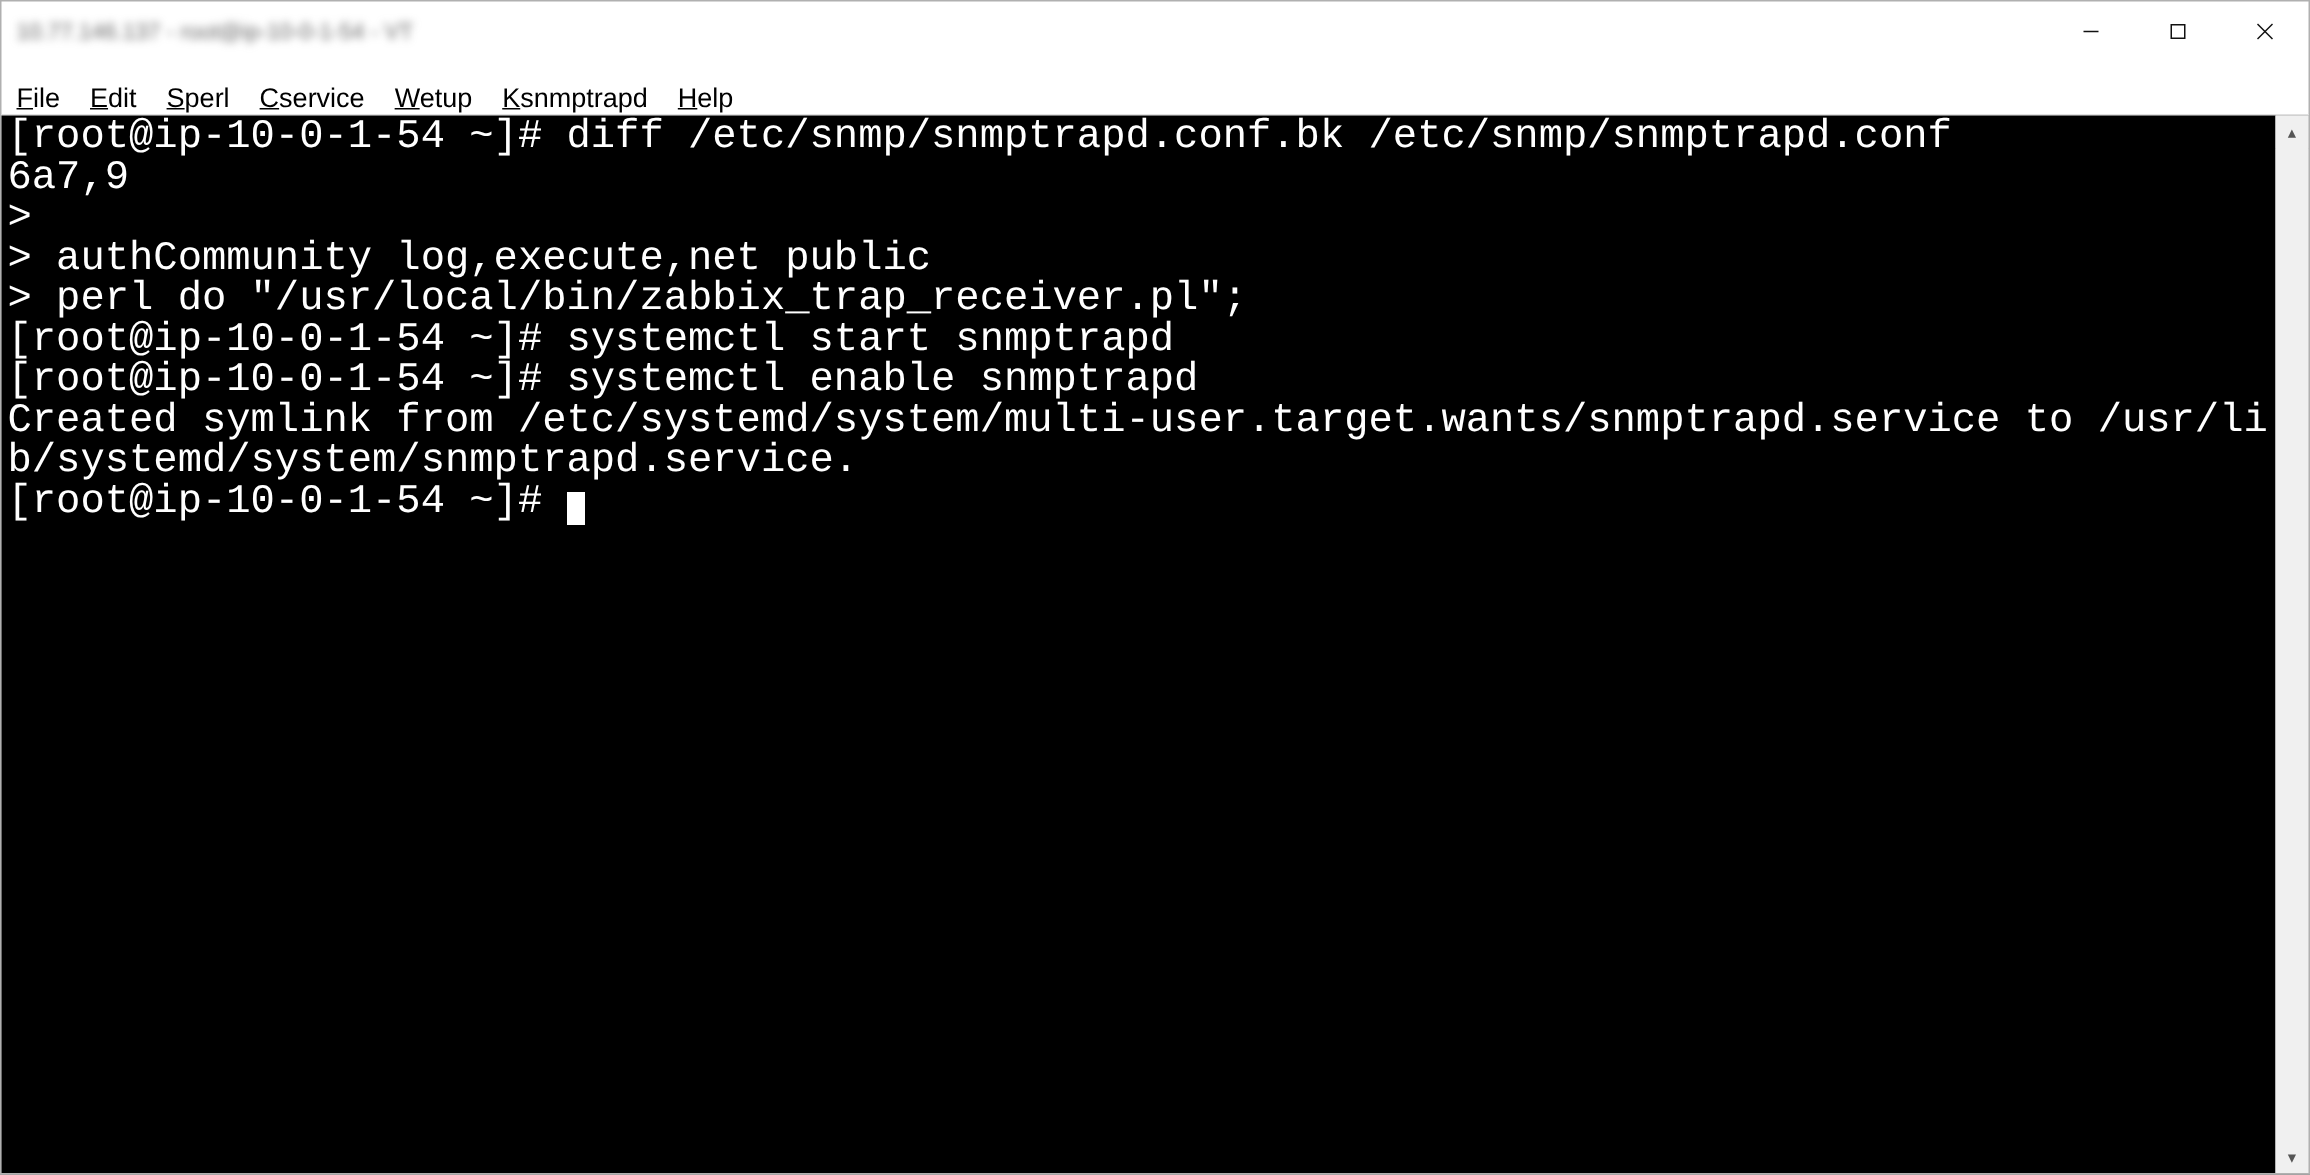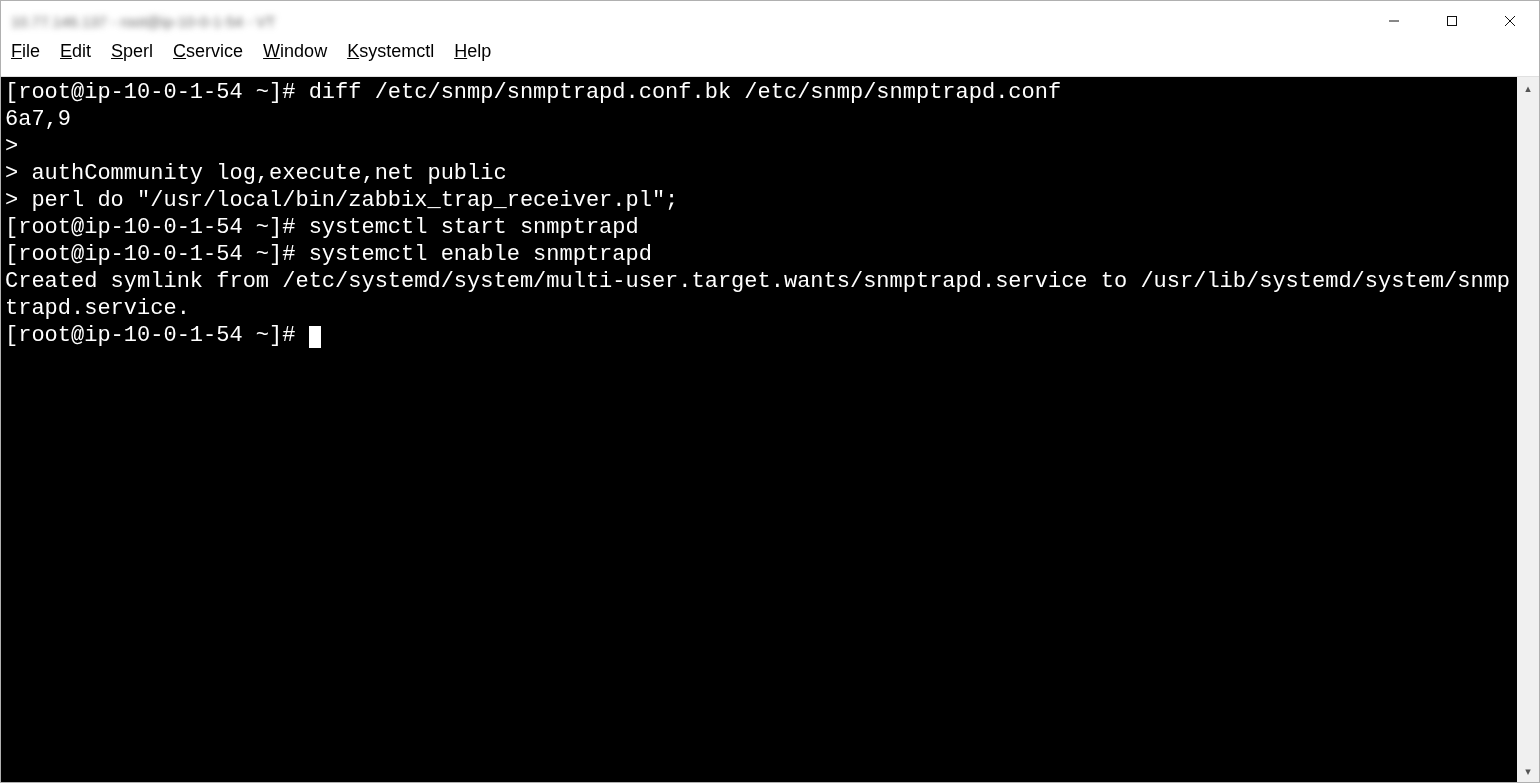--- a/index.html
+++ b/index.html
@@ -32,41 +32,41 @@
   .win-btn {
     width: 58px; height: 40px;
     display: flex; align-items: center; justify-content: center;
     font-size: 14px; color: #111;
     background: transparent;
   }
   .win-btn svg { width: 12px; height: 12px; stroke: #111; stroke-width: 1; fill: none; }
 
   .menubar {
     height: 36px;
-    display: flex; align-items: flex-start;
+    display: flex; align-items: flex-end;
     gap: 20px;
     padding: 0 10px;
     font-size: 18px;
     color: #000;
     border-bottom: 1px solid #e0e0e0;
   }
   .menu-item { cursor: default; }
   .menu-item .ul { text-decoration: underline; }
 
   .terminal-wrap {
     flex: 1; display: flex;
     background: #000;
     min-height: 0;
   }
   .terminal {
     flex: 1;
     padding: 2px 4px;
     color: #fff;
     font-family: "MS Gothic","Courier New",Consolas,monospace;
-    font-size: 22px;
+    font-size: 27px;
     line-height: 27px;
     white-space: pre-wrap;
     word-break: break-all;
     overflow: hidden;
   }
   .scrollbar {
     width: 22px;
     background: #f0f0f0;
     display: flex; flex-direction: column;
     justify-content: space-between;
@@ -111,22 +111,22 @@
           </svg>
       </div>
     </div>
   </div>
 
   <div class="menubar">
     <span class="menu-item"><span class="ul">F</span><span>ile</span></span>
     <span class="menu-item"><span class="ul">E</span><span>dit</span></span>
     <span class="menu-item"><span class="ul">S</span><span>perl</span></span>
     <span class="menu-item"><span class="ul">C</span><span>service</span></span>
-    <span class="menu-item"><span class="ul">W</span><span>indow</span></span>
-    <span class="menu-item"><span class="ul">K</span><span>systemctl</span></span>
+    <span class="menu-item"><span class="ul">W</span><span>etup</span></span>
+    <span class="menu-item"><span class="ul">K</span><span>snmptrapd</span></span>
     <span class="menu-item"><span class="ul">H</span><span>elp</span></span>
   </div>
 
   <div class="terminal-wrap">
     <div class="terminal" id="terminal"><div>[root@ip-10-0-1-54 ~]# diff /etc/snmp/snmptrapd.conf.bk /etc/snmp/snmptrapd.conf</div><div>6a7,9</div><div>&gt;</div><div>&gt; authCommunity log,execute,net public</div><div>&gt; perl do "/usr/local/bin/zabbix_trap_receiver.pl";</div><div>[root@ip-10-0-1-54 ~]# systemctl start snmptrapd</div><div>[root@ip-10-0-1-54 ~]# systemctl enable snmptrapd</div><div>Created symlink from /etc/systemd/system/multi-user.target.wants/snmptrapd.service to /usr/lib/systemd/system/snmptrapd.service.</div><div><span>[root@ip-10-0-1-54 ~]# </span><span class="cursor"></span></div></div>
     <div class="scrollbar">
       <div class="sb-btn">
           <span>▴</span>
         </div>
       <div class="sb-track"></div>

